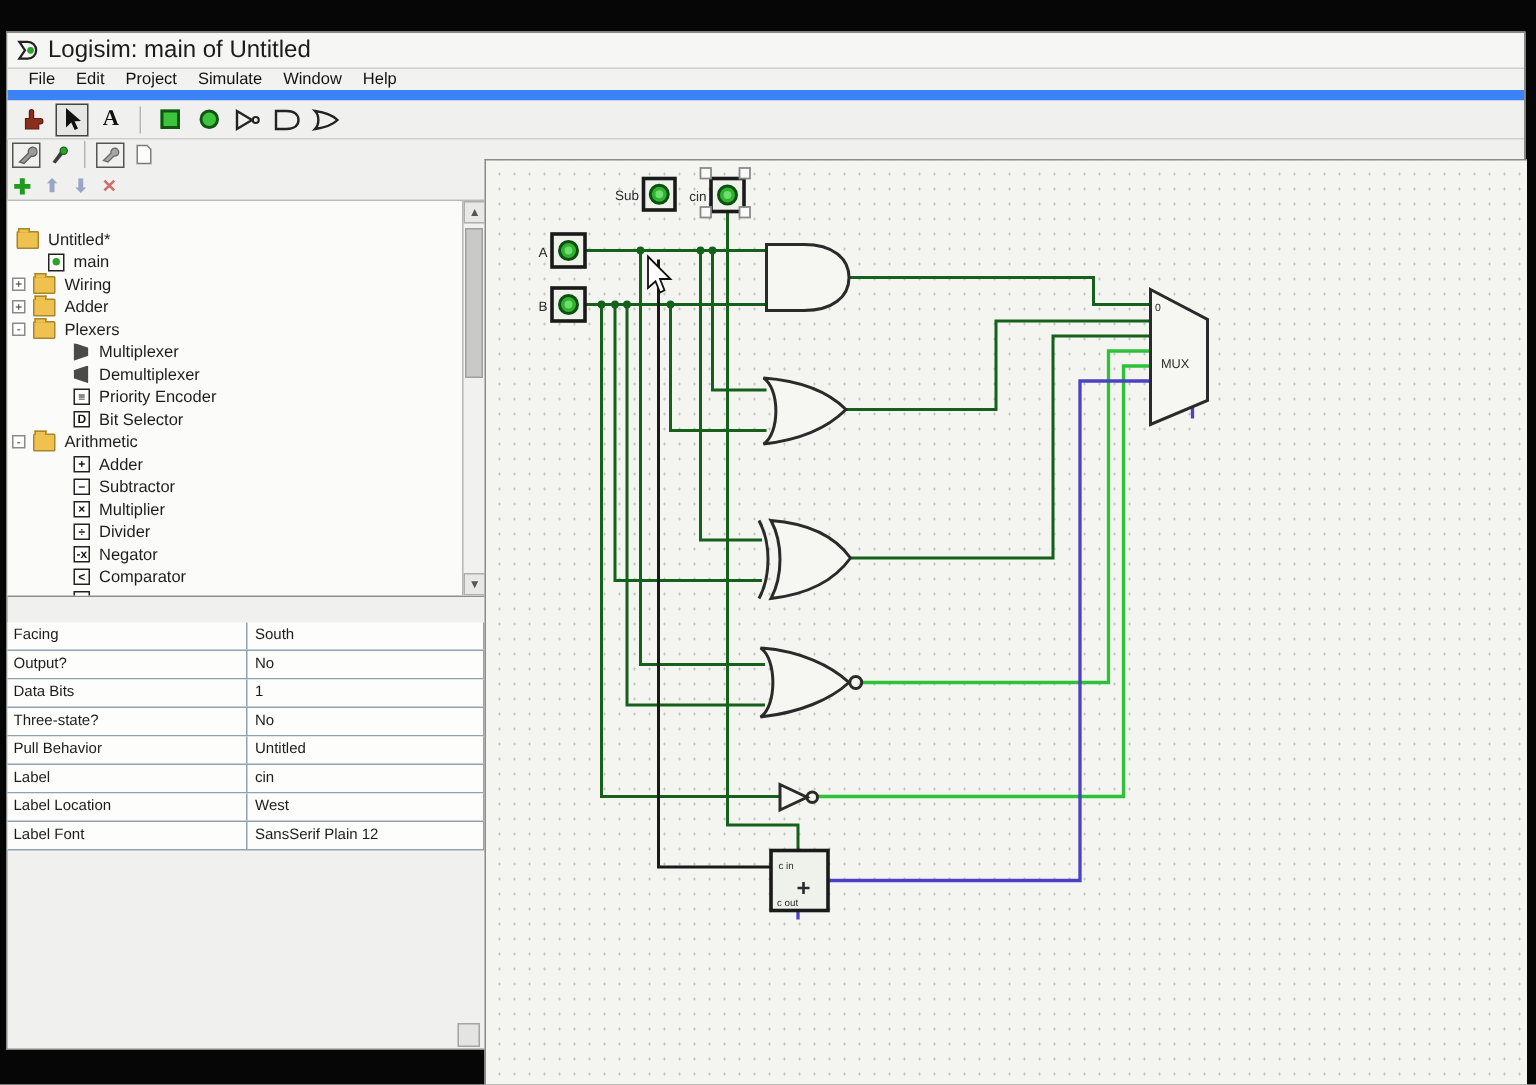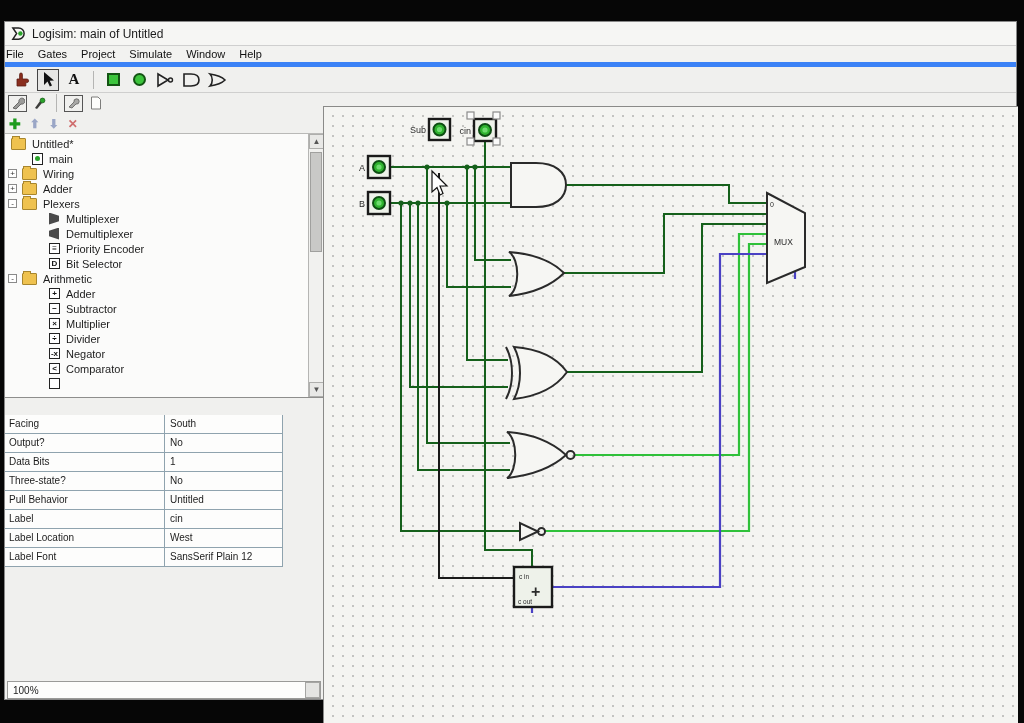--- a/index.html
+++ b/index.html
@@ -9,24 +9,24 @@
     -webkit-font-smoothing:antialiased;
   }
   .window{
     position:absolute;left:4px;top:21px;width:1013px;height:679px;
     background:#f0f0ee;border:1px solid #888;box-sizing:border-box;
   }
   
   .titlebar{position:absolute;left:0;top:0;width:100%;height:24px;background:#f6f6f4;
     border-bottom:1px solid #cfcfcf;display:flex;align-items:center;padding-left:6px;box-sizing:border-box;}
   .titlebar .app-icon{width:15px;height:15px;margin-right:6px;}
-  .titlebar .title-text{font-size:12px;color:#1b1b1b;}
+  .titlebar .title-text{font-size:16px;color:#1b1b1b;}
   
   .menubar{position:absolute;left:0;top:24px;width:100%;height:21px;background:#f2f2f0;
-    border-bottom:5px solid #3b82f6;display:flex;align-items:center;padding-left:1px;box-sizing:border-box;}
+    border-bottom:7px solid #3b82f6;display:flex;align-items:center;padding-left:14px;box-sizing:border-box;}
   .menu-item{font-size:11px;color:#111;margin-right:14px;cursor:default;}
   
   .toolbar1{position:absolute;left:0;top:45px;width:100%;height:26px;background:#f0f0ee;
     border-bottom:1px solid #cfcfce;display:flex;align-items:center;padding-left:6px;box-sizing:border-box;gap:4px;}
   .tbtn{width:22px;height:22px;display:flex;align-items:center;justify-content:center;box-sizing:border-box;}
   .tbtn.pressed{border:1.5px solid #444;background:#e6e6e4;}
   .tsep{width:1px;height:18px;background:#b5b5b3;margin:0 4px;}
   .text-tool{font-size:15px;font-weight:bold;color:#111;font-family:"Liberation Serif",serif;}
   .pin-square{width:13px;height:13px;background:#3cc43c;border:2px solid #135413;box-sizing:border-box;}
   .pin-circle{width:13px;height:13px;background:#3cc43c;border:2px solid #135413;border-radius:50%;box-sizing:border-box;}
@@ -35,21 +35,21 @@
   .sbtn{width:19px;height:17px;display:flex;align-items:center;justify-content:center;box-sizing:border-box;}
   .sbtn.boxed{border:1.2px solid #555;}
   .toolbar3{position:absolute;left:0;top:92px;width:318px;height:19px;display:flex;align-items:center;
     padding-left:4px;gap:9px;box-sizing:border-box;font-size:13px;}
   .plus-glyph{color:#1d9b1d;font-weight:bold;font-size:14px;line-height:1;}
   .arrow-glyph{color:#9aa6c6;font-weight:bold;font-size:12px;line-height:1;}
   .x-glyph{color:#cf6d6d;font-weight:bold;font-size:12px;line-height:1;}
   
   .tree{position:absolute;left:0;top:111px;width:318px;height:265px;background:#fbfbfa;
     border-top:1px solid #b9b9b7;border-bottom:1px solid #8e8e8c;box-sizing:border-box;overflow:hidden;}
-  .tree-rows{position:absolute;left:0;top:2px;width:303px;}
+  .tree-rows{position:absolute;left:0;top:18px;width:303px;}
   .tree-row{height:15px;display:flex;align-items:center;font-size:11px;color:#1d1d1d;white-space:nowrap;}
   .tree-row.k-root{padding-left:6px;}
   .tree-row.k-main{padding-left:27px;}
   .tree-row.k-category{padding-left:3px;}
   .tree-row.k-leaf{padding-left:44px;}
   .expander{width:9px;height:9px;border:1px solid #8a8a8a;background:#fff;font-size:8px;line-height:7px;
     text-align:center;color:#333;margin-right:5px;box-sizing:border-box;flex:0 0 auto;}
   .folder{width:13px;height:10px;background:#efc24f;border:1px solid #a8862e;border-radius:1px;
     position:relative;margin-right:6px;flex:0 0 auto;}
   .folder:before{content:"";position:absolute;left:0;top:-3px;width:6px;height:2px;background:#efc24f;border:1px solid #a8862e;border-bottom:none;}
@@ -61,21 +61,21 @@
   .circ-icon{width:11px;height:12px;border:1.3px solid #222;background:#fff;position:relative;margin-right:6px;box-sizing:border-box;flex:0 0 auto;}
   .circ-icon:before{content:"";position:absolute;left:2px;top:2px;width:5px;height:5px;background:#2aa32a;border-radius:50%;}
   .tree-scroll{position:absolute;right:0;top:0;width:15px;height:100%;background:#f1f1ef;border-left:1px solid #b5b5b3;box-sizing:border-box;}
   .scroll-btn{position:absolute;left:0;width:15px;height:15px;background:#e8e8e6;border:1px solid #aeaeac;
     box-sizing:border-box;font-size:8px;color:#555;text-align:center;line-height:13px;}
   .scroll-thumb{position:absolute;left:1px;top:18px;width:12px;height:100px;background:#c9c9c7;border:1px solid #a0a09e;box-sizing:border-box;}
   
   .attr-header{position:absolute;left:0;top:376px;width:318px;height:17px;background:#f5f5f3;
     border-top:1px solid #555;border-bottom:1px solid #555;box-sizing:border-box;
     font-size:11px;font-weight:bold;text-align:center;line-height:15px;color:#0d0d0d;}
-  .attr-table{position:absolute;left:0;top:393px;width:278px;}
+  .attr-table{position:absolute;left:0;top:393px;width:318px;}
   .attr-row{display:flex;height:19px;border-bottom:1px solid #8fa3ae;box-sizing:border-box;background:#fdfdfc;}
   .attr-name{width:160px;border-right:1px solid #8fa3ae;box-sizing:border-box;font-size:10px;color:#1c1c1c;
     padding:3px 0 0 4px;overflow:hidden;white-space:nowrap;}
   .attr-value{flex:1;font-size:10px;color:#1c1c1c;padding:3px 0 0 5px;overflow:hidden;white-space:nowrap;border-right:1px solid #8fa3ae;box-sizing:border-box;}
   
   .zoombar{position:absolute;left:2px;top:659px;width:314px;height:18px;background:#fdfdfc;
     border:1px solid #9a9a98;box-sizing:border-box;display:flex;align-items:center;}
   .zoom-value{flex:1;font-size:10px;color:#222;padding-left:5px;}
   .spinner{width:14px;height:16px;display:flex;flex-direction:column;border-left:1px solid #9a9a98;}
   .spin-btn{flex:1;background:#e9e9e7;border-bottom:1px solid #b5b5b3;font-size:6px;line-height:7px;text-align:center;color:#444;}
@@ -109,21 +109,21 @@
   <div class="titlebar">
     <svg class="app-icon" viewBox="0 0 16 16">
       <path d="M2 2 h6 a6 6 0 0 1 0 12 h-6 l4-6 z" fill="none" stroke="#222" stroke-width="1.6"></path>
       <circle cx="10" cy="8" r="2.4" fill="#2aa32a"></circle>
     </svg>
     <span class="title-text">Logisim: main of Untitled</span>
   </div>
 
   <div class="menubar">
       <span class="menu-item">File</span>
-      <span class="menu-item">Gates</span>
+      <span class="menu-item">Edit</span>
       <span class="menu-item">Project</span>
       <span class="menu-item">Simulate</span>
       <span class="menu-item">Window</span>
       <span class="menu-item">Help</span>
     </div>
 
   <div class="toolbar1">
     <div class="tbtn">
       <svg width="18" height="18" viewBox="0 0 18 18">
         <path d="M4 15 V8 h2.6 V3.4 a1.4 1.4 0 0 1 2.8 0 V8 h4.4 a1.8 1.8 0 0 1 0 3.6 h-1 V15 z" fill="#8a2e1e" stroke="#5d1d12" stroke-width="0.8"></path>
@@ -304,27 +304,20 @@
       <div class="attr-row">
     <div class="attr-name">Label Location</div>
     <div class="attr-value">West</div>
   </div>
       <div class="attr-row">
     <div class="attr-name">Label Font</div>
     <div class="attr-value">SansSerif Plain 12</div>
   </div>
     </div>
 
-  <div class="zoombar">
-    <span class="zoom-value">100%</span>
-    <span class="spinner">
-      <span class="spin-btn">▲</span>
-      <span class="spin-btn">▼</span>
-    </span>
-  </div>
   <div class="grip"></div>
 
   <div class="canvas">
     <svg width="695" height="608" viewBox="0 0 695 608">
 
       <g>
         <path class="w-low" d="M66 60 H187"></path>
         <path class="w-low" d="M66 96 H187"></path>
         <path class="w-low" d="M103 60 V336 H186"></path>
         <path class="w-low" d="M143 60 V253 H184"></path>

